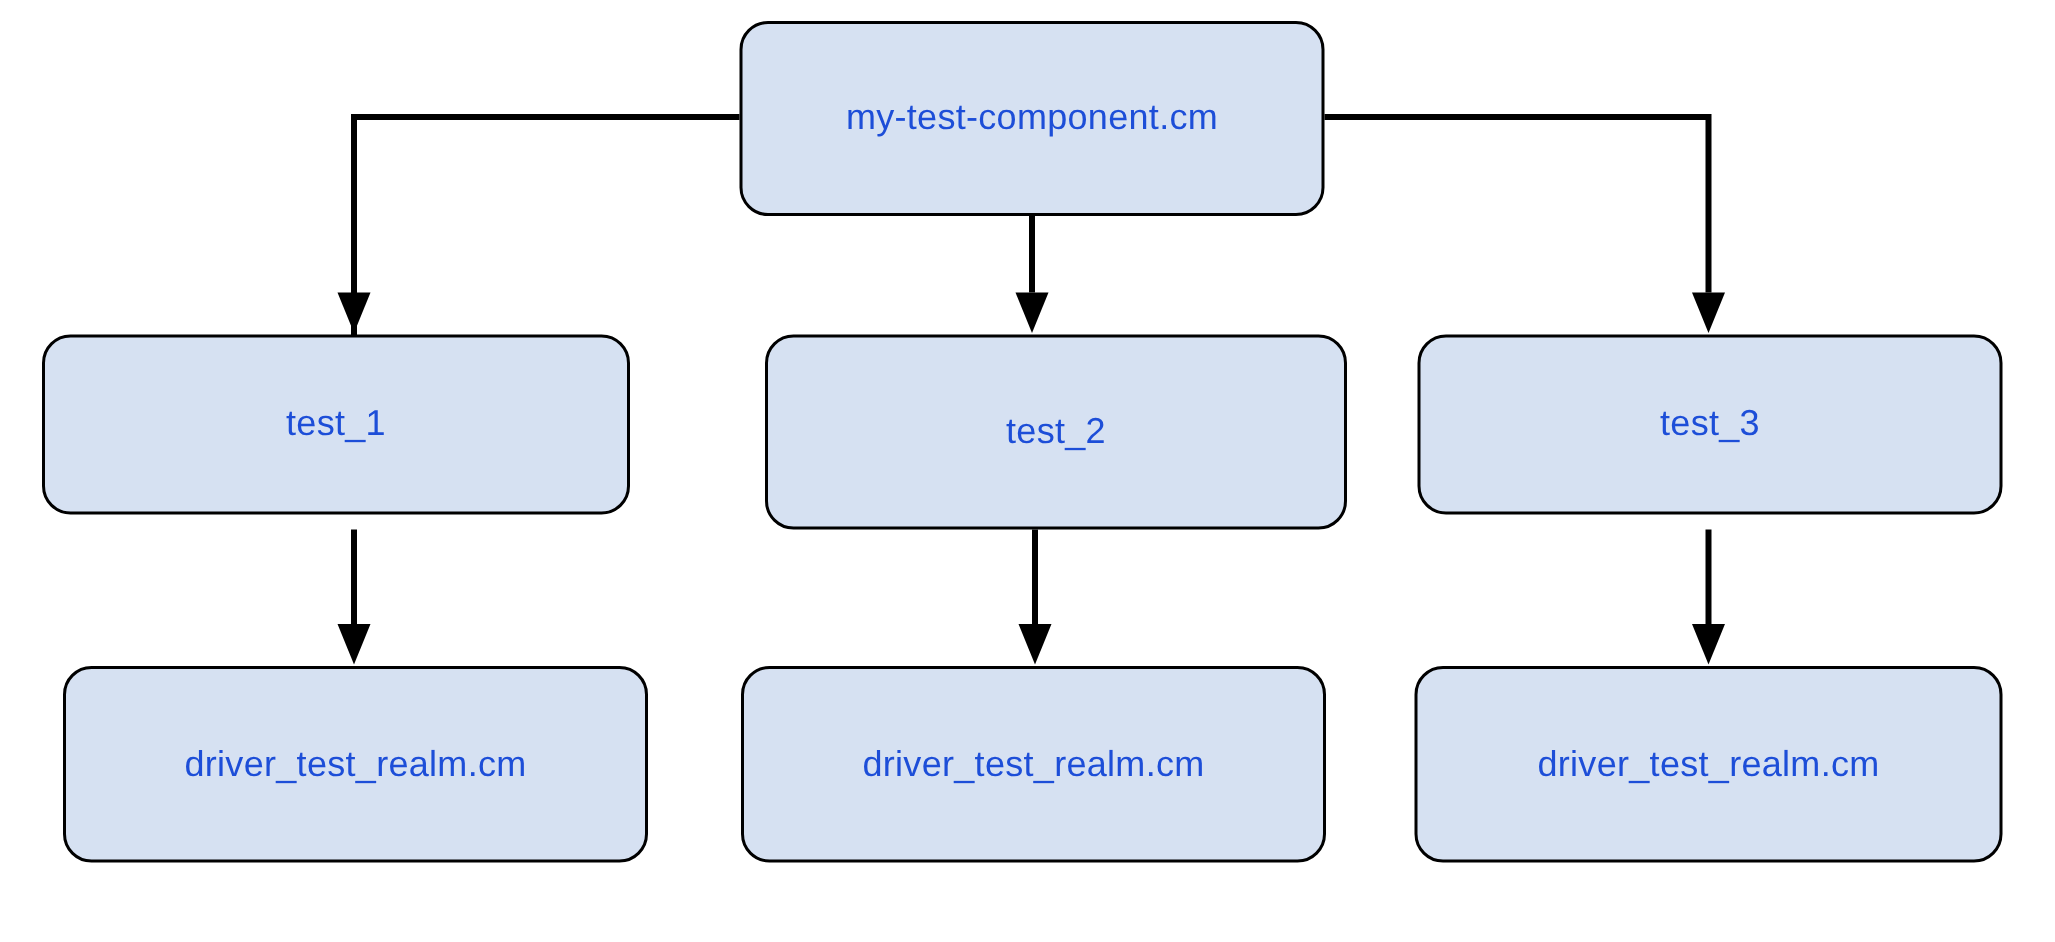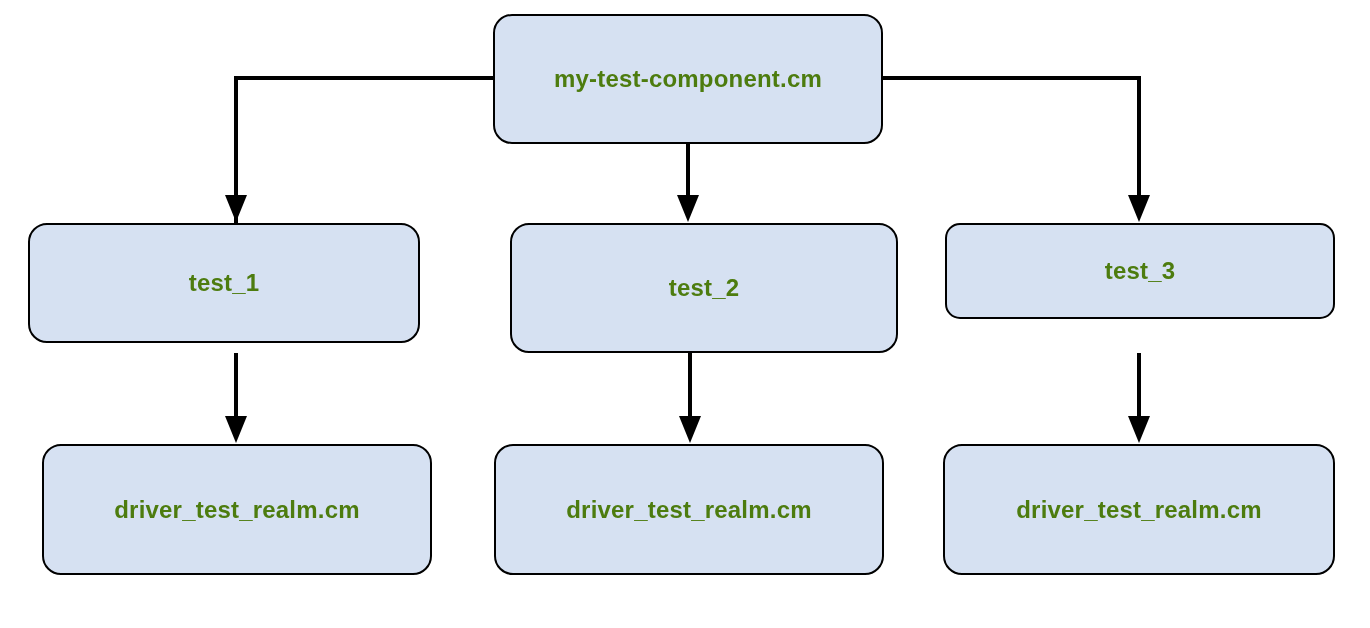--- a/index.html
+++ b/index.html
@@ -28,29 +28,29 @@
     background: #d6e1f2;
     border: 2px solid #000000;
     border-radius: 19px;
     display: flex;
     align-items: center;
     justify-content: center;
     text-align: center;
   }
   .node .label {
     font-size: 24px;
-    font-weight: bold;
-    color: #4d7c0f;
+    font-weight: normal;
+    color: #1d4ed8;
     letter-spacing: 0.2px;
   }
   
   #node-root     { left: 493px; top: 14px;  width: 390px; height: 130px; }
   #node-test-1   { left: 28px;  top: 223px; width: 392px; height: 120px; }
   #node-test-2   { left: 496px; top: 223px; width: 388px; height: 130px; margin-left: 14px; }
-  #node-test-3   { left: 945px; top: 223px; width: 390px; height: 96px; border-radius: 15px; }
+  #node-test-3   { left: 945px; top: 223px; width: 390px; height: 120px; }
   #node-driver-1 { left: 42px;  top: 444px; width: 390px; height: 131px; }
   #node-driver-2 { left: 494px; top: 444px; width: 390px; height: 131px; }
   #node-driver-3 { left: 943px; top: 444px; width: 392px; height: 131px; }
   .edge-line {
     fill: none;
     stroke: #000000;
     stroke-width: 4;
   }
   .edge-head {
     fill: #000000;

